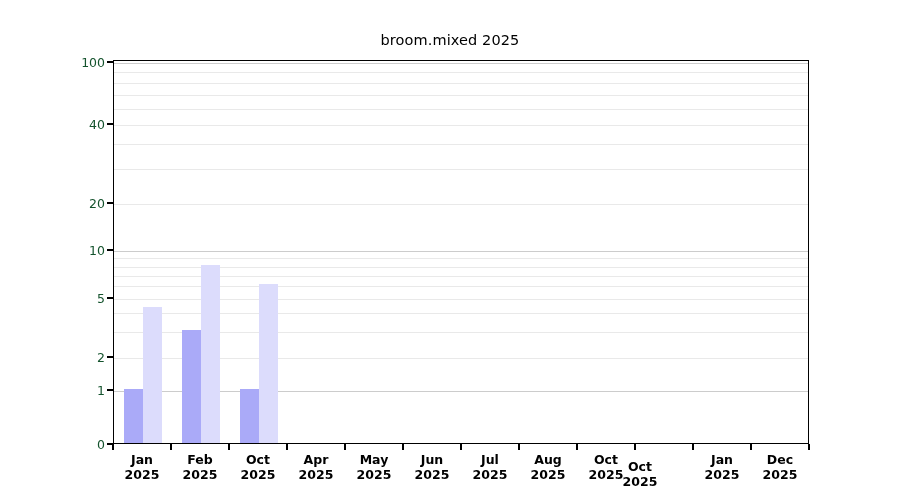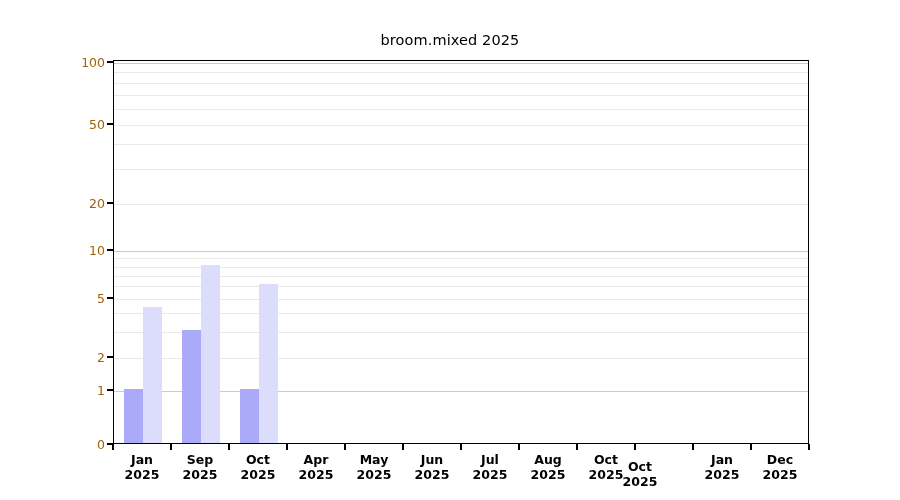--- a/index.html
+++ b/index.html
@@ -45,21 +45,21 @@
   }
   .bar.ips{background:#aaaaf8;}
   .bar.dl{background:#dcdcfc;}
 
   
   .ytick-label{
     position:absolute;
     right:0;
     text-align:right;
     font-size:12.5px;
-    color:#a16207;
+    color:#14532d;
     transform:translateY(-50%);
     white-space:nowrap;
   }
   #y-axis-labels{
     position:absolute;
     left:55px;top:0;width:50px;height:500px;
   }
   .ytick-mark{
     position:absolute;
     left:107px;
@@ -119,21 +119,21 @@
 
   <div id="chart-title">broom.mixed 2025</div>
 
   <div id="y-axis-labels">
       <div class="ytick-label" style="top: 444px;">0</div>
       <div class="ytick-label" style="top: 390px;">1</div>
       <div class="ytick-label" style="top: 357px;">2</div>
       <div class="ytick-label" style="top: 298px;">5</div>
       <div class="ytick-label" style="top: 250px;">10</div>
       <div class="ytick-label" style="top: 203px;">20</div>
-      <div class="ytick-label" style="top: 124px;">50</div>
+      <div class="ytick-label" style="top: 124px;">40</div>
       <div class="ytick-label" style="top: 62px;">100</div>
     </div>
   <div id="y-axis-marks">
       <div class="ytick-mark" style="top: 443.2px;"></div>
       <div class="ytick-mark" style="top: 389.2px;"></div>
       <div class="ytick-mark" style="top: 356.2px;"></div>
       <div class="ytick-mark" style="top: 297.2px;"></div>
       <div class="ytick-mark" style="top: 249.2px;"></div>
       <div class="ytick-mark" style="top: 202.2px;"></div>
       <div class="ytick-mark" style="top: 123.2px;"></div>
@@ -184,21 +184,21 @@
       <div class="xtick-mark" style="left: 576.2px;"></div>
       <div class="xtick-mark" style="left: 634.2px;"></div>
       <div class="xtick-mark" style="left: 692.2px;"></div>
       <div class="xtick-mark" style="left: 750.2px;"></div>
       <div class="xtick-mark" style="left: 808.2px;"></div>
       <div class="xtick-label" style="left: 142px;">
         <span>Jan</span>
         <span>2025</span>
       </div>
       <div class="xtick-label" style="left: 200px;">
-        <span>Sep</span>
+        <span>Feb</span>
         <span>2025</span>
       </div>
       <div class="xtick-label" style="left: 258px;">
         <span>Oct</span>
         <span>2025</span>
       </div>
       <div class="xtick-label" style="left: 316px;">
         <span>Apr</span>
         <span>2025</span>
       </div>

